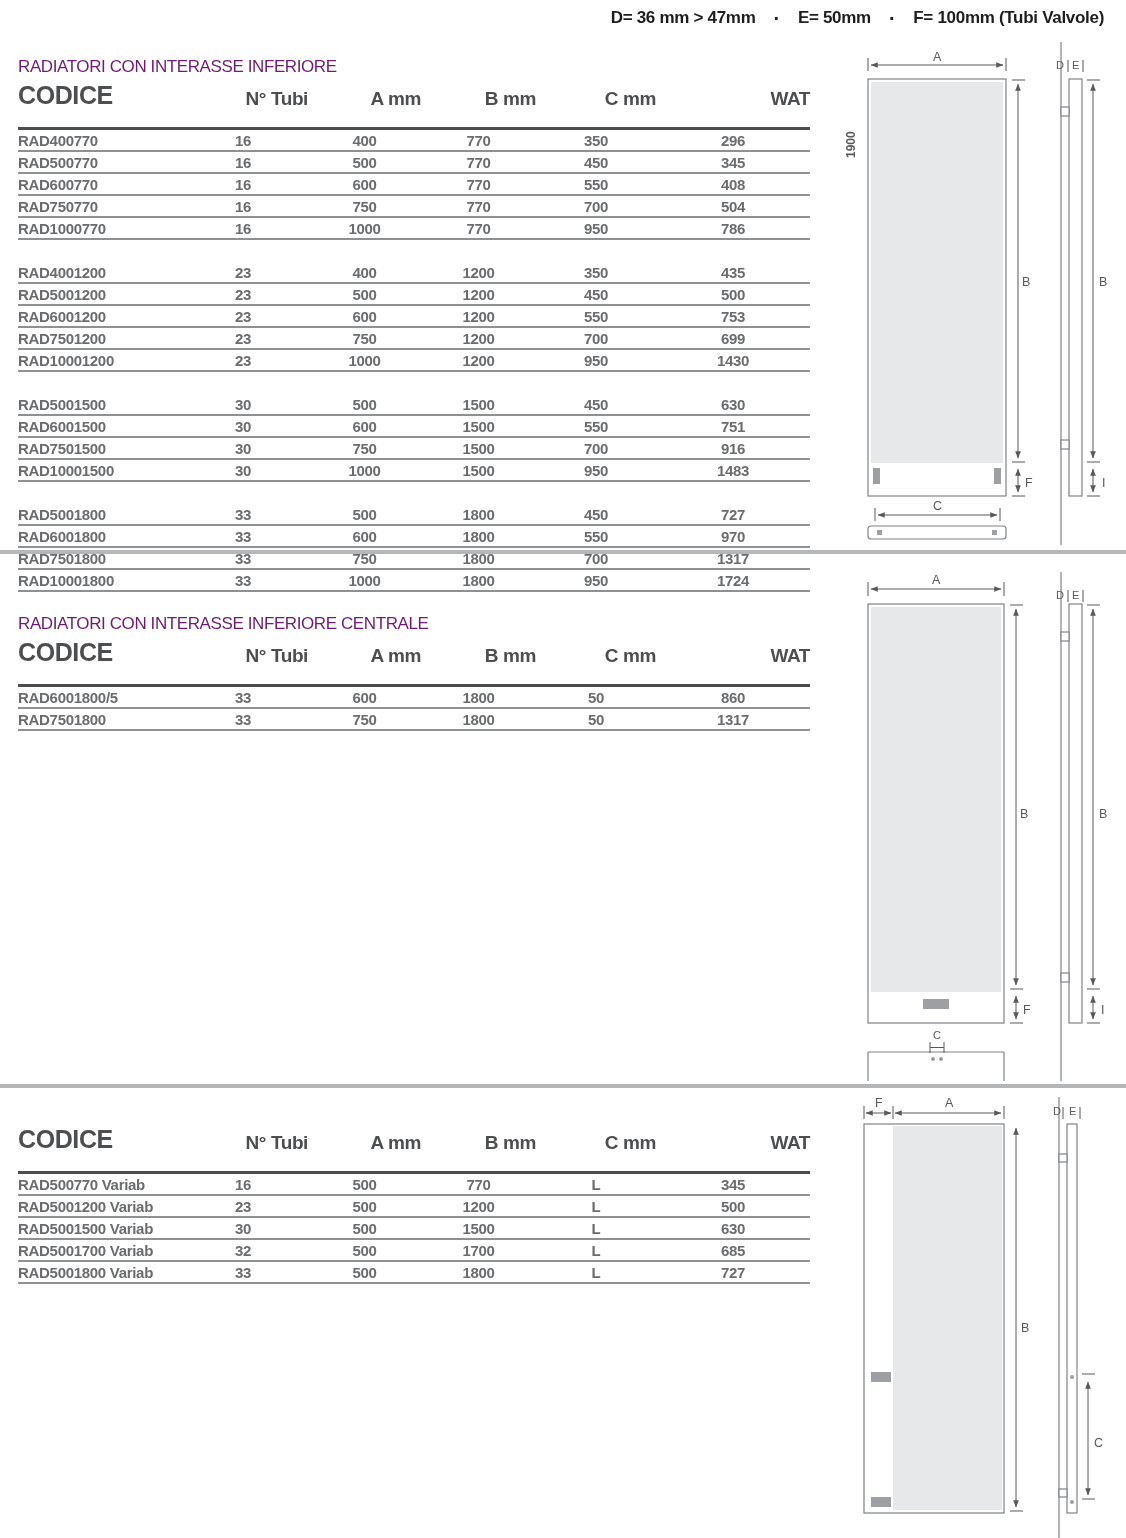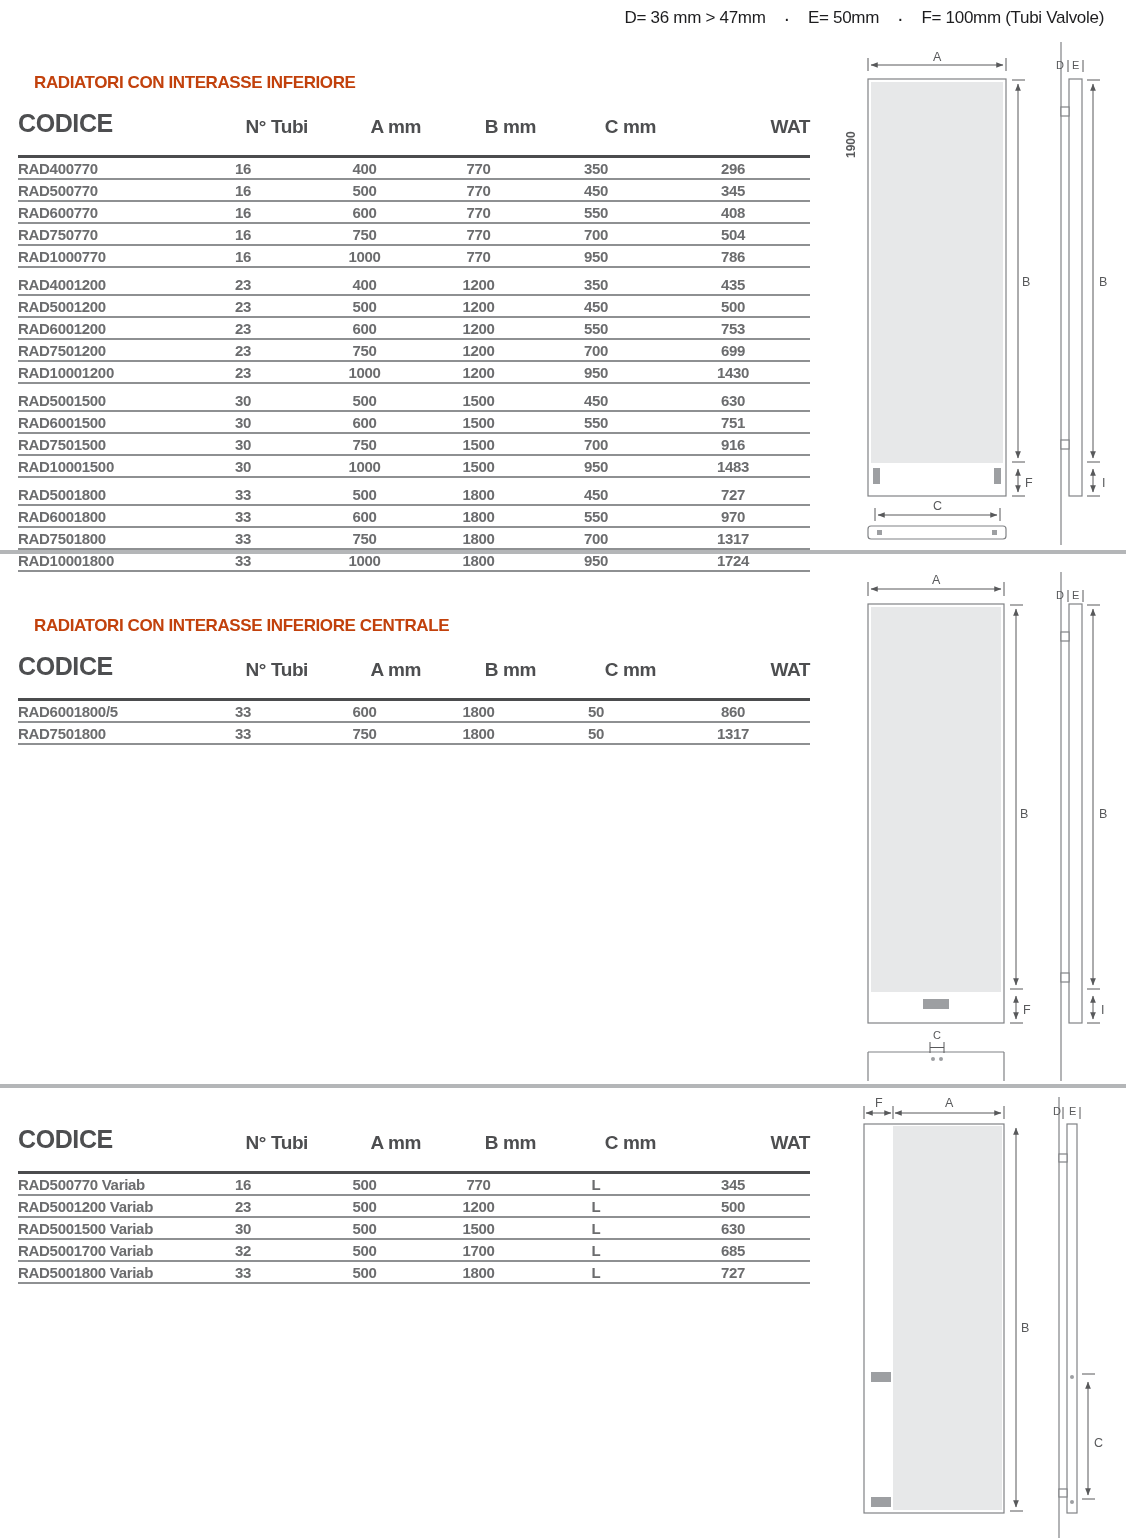--- a/index.html
+++ b/index.html
@@ -1,29 +1,29 @@
 <!DOCTYPE html>
 <html><head>
 <meta charset="utf-8">
 <style>
   html,body{margin:0;padding:0;background:#fff;}
   .page{position:relative;width:1126px;height:1538px;background:#fff;overflow:hidden;
         font-family:"Liberation Sans",sans-serif;-webkit-font-smoothing:antialiased;}
   
   .header-note{position:absolute;top:8px;right:22px;display:flex;align-items:center;gap:18px;
-               font-size:17px;font-weight:normal;color:#1d1d1f;letter-spacing:-0.3px;white-space:nowrap;}
+               font-size:17px;font-weight:bold;color:#1d1d1f;letter-spacing:-0.3px;white-space:nowrap;}
   .header-note .dot{font-size:20px;line-height:10px;}
   
   .section{position:absolute;left:18px;width:792px;}
-  .sec-title{margin:16px;font-size:17px;line-height:18px;font-weight:bold;color:#c2410c;letter-spacing:-0.4px;}
+  .sec-title{margin:0;font-size:17px;line-height:18px;font-weight:normal;color:#701a75;letter-spacing:-0.4px;}
   .thead{display:grid;grid-template-columns:160px 130px 113px 115px 120px 154px;
          margin-top:4px;height:30px;align-items:end;padding-bottom:17px;border-bottom:3px solid #4b4c4e;}
   .th{font-size:19px;font-weight:bold;color:#4d4e50;text-align:right;letter-spacing:-0.4px;}
   .th.c0{text-align:left;font-size:25px;}
-  .tgroup{margin-bottom:6px;}
+  .tgroup{margin-bottom:22px;}
   .tgroup:last-child{margin-bottom:12px;}
   .trow{display:grid;grid-template-columns:160px 130px 113px 115px 120px 154px;
         height:20px;align-items:center;border-bottom:2px solid #8e9092;}
   .td{font-size:15px;font-weight:bold;color:#6b6c6e;text-align:center;letter-spacing:-0.3px;}
   .td.c0{text-align:left;}
   
   .sep-line{position:absolute;left:0;width:1126px;height:4px;background:#b4b6b8;}
   
   .diag{position:absolute;}
   .diag text{font-family:"Liberation Sans",sans-serif;font-size:12.5px;fill:#58595b;}
@@ -203,21 +203,21 @@
             <div class="td c3">1800</div>
             <div class="td c4">950</div>
             <div class="td c5">1724</div>
           </div>
         </div>
       </div>
   </section>
 
   <div class="sep-line" style="top:550px"></div>
 
-  <section class="section" style="top:601px">
+  <section class="section" style="top:615px">
     <h2 class="sec-title">RADIATORI CON INTERASSE INFERIORE CENTRALE</h2>
     <div class="thead">
         <div class="th c0">CODICE</div>
         <div class="th c1">N° Tubi</div>
         <div class="th c2">A mm</div>
         <div class="th c3">B mm</div>
         <div class="th c4">C mm</div>
         <div class="th c5">WAT</div>
       </div>
     <div class="tbody">

